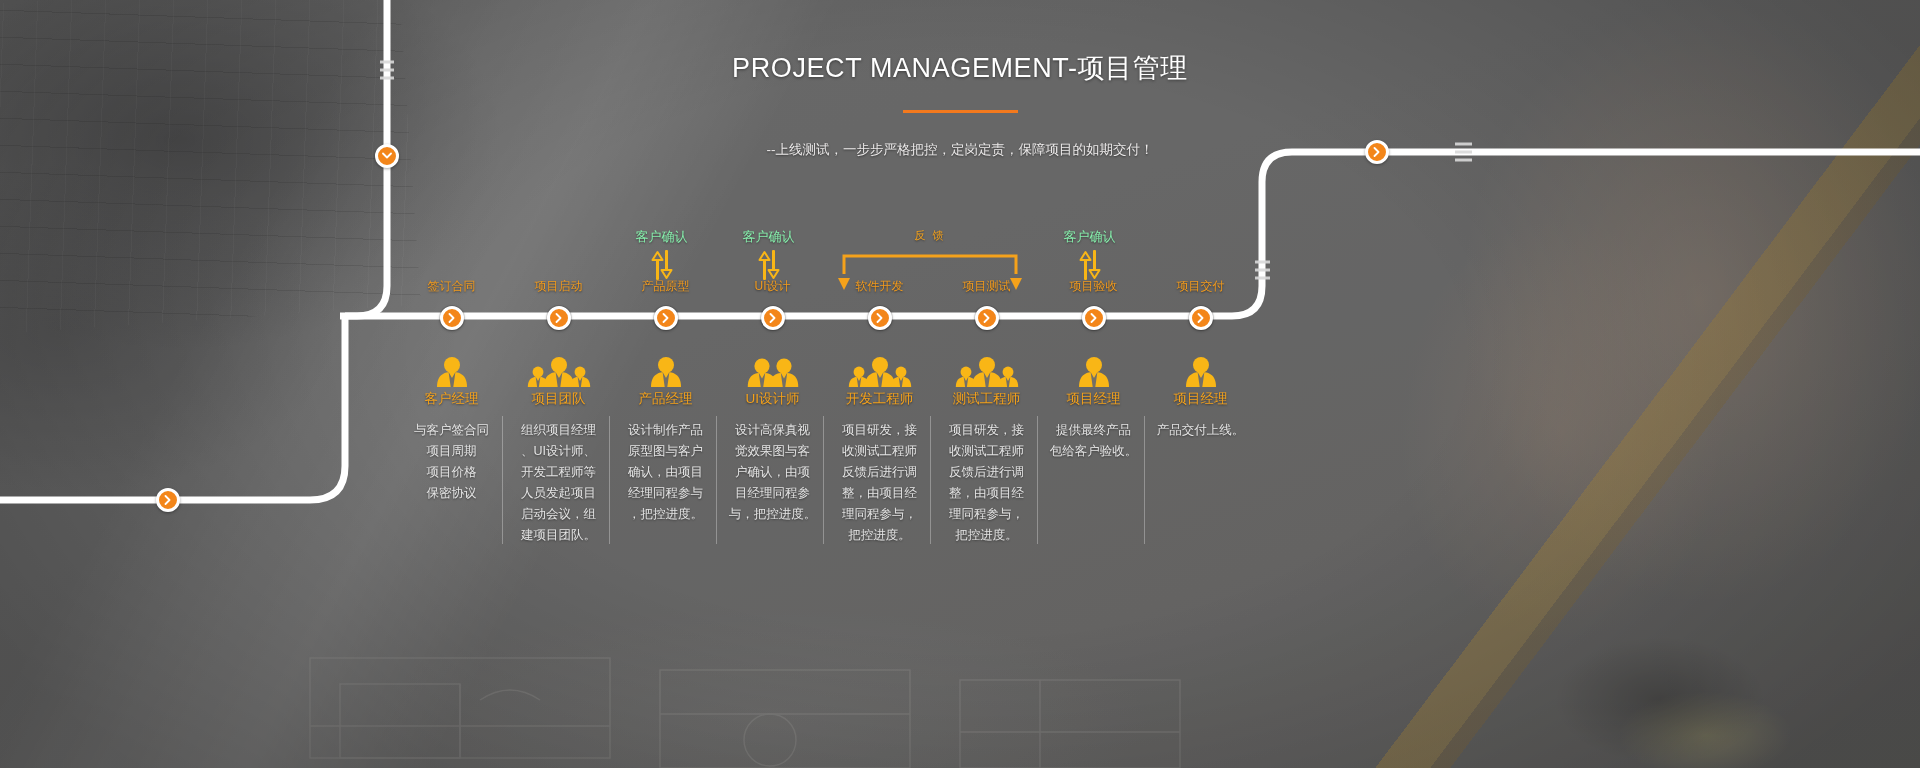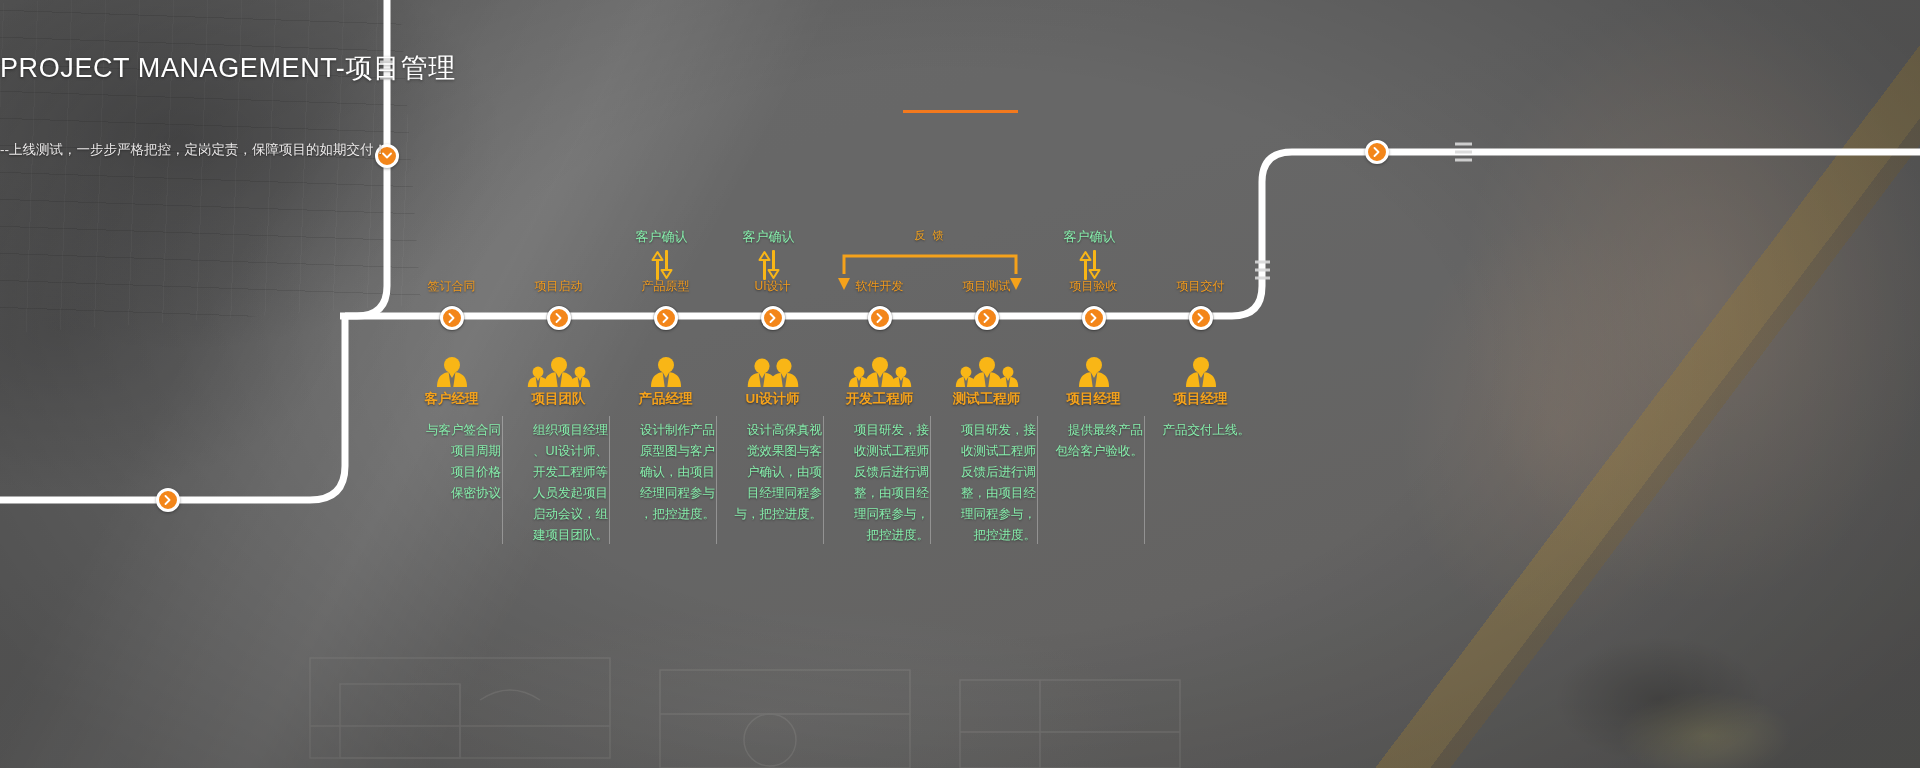--- a/index.html
+++ b/index.html
@@ -53,21 +53,21 @@
   }
   #scrim {
     position:absolute; inset:0;
     background:rgba(95,95,95,.30);
   }
 
   
   #route { position:absolute; inset:0; }
 
   
-  #header { position:absolute; left:0; right:0; top:50px; }
+  #header { position:absolute; left:0; right:0; top:50px; text-align:center; }
   #title {
     color:#ffffff; font-size:27px; letter-spacing:.6px; font-weight:400;
     text-shadow:0 1px 3px rgba(0,0,0,.45);
   }
   #rule { width:115px; height:3px; background:#f3791d; margin:24px auto 0; }
   #subtitle {
     margin-top:25px; color:#eceaea; font-size:13.5px; line-height:23px;
     text-shadow:0 1px 2px rgba(0,0,0,.5);
   }
 
@@ -104,25 +104,24 @@
   .node svg { display:block; }
 
   .persona {
     position:absolute; left:0; right:0; top:115px;
     height:46px; display:flex; align-items:flex-end; justify-content:center;
   }
   .role {
     position:absolute; left:-14px; right:-14px; top:162px;
     text-align:center; color:#f5a21b; font-size:13.5px;
     text-shadow:0 1px 2px rgba(0,0,0,.5);
-    font-weight:bold;
   }
   .desc {
     position:absolute; left:-4px; right:-4px; top:192px;
-    text-align:right; color:#86efac; font-size:12.5px; line-height:21px;
+    text-align:center; color:#e5e5e5; font-size:12.5px; line-height:21px;
     text-shadow:0 1px 2px rgba(0,0,0,.45);
     padding:0 8px;
   }
   .sep {
     position:absolute; left:-3px; top:188px; width:1px; height:128px;
     background:rgba(255,255,255,.30);
   }
   .step:first-child .sep { display:none; }
 
   #fb {

